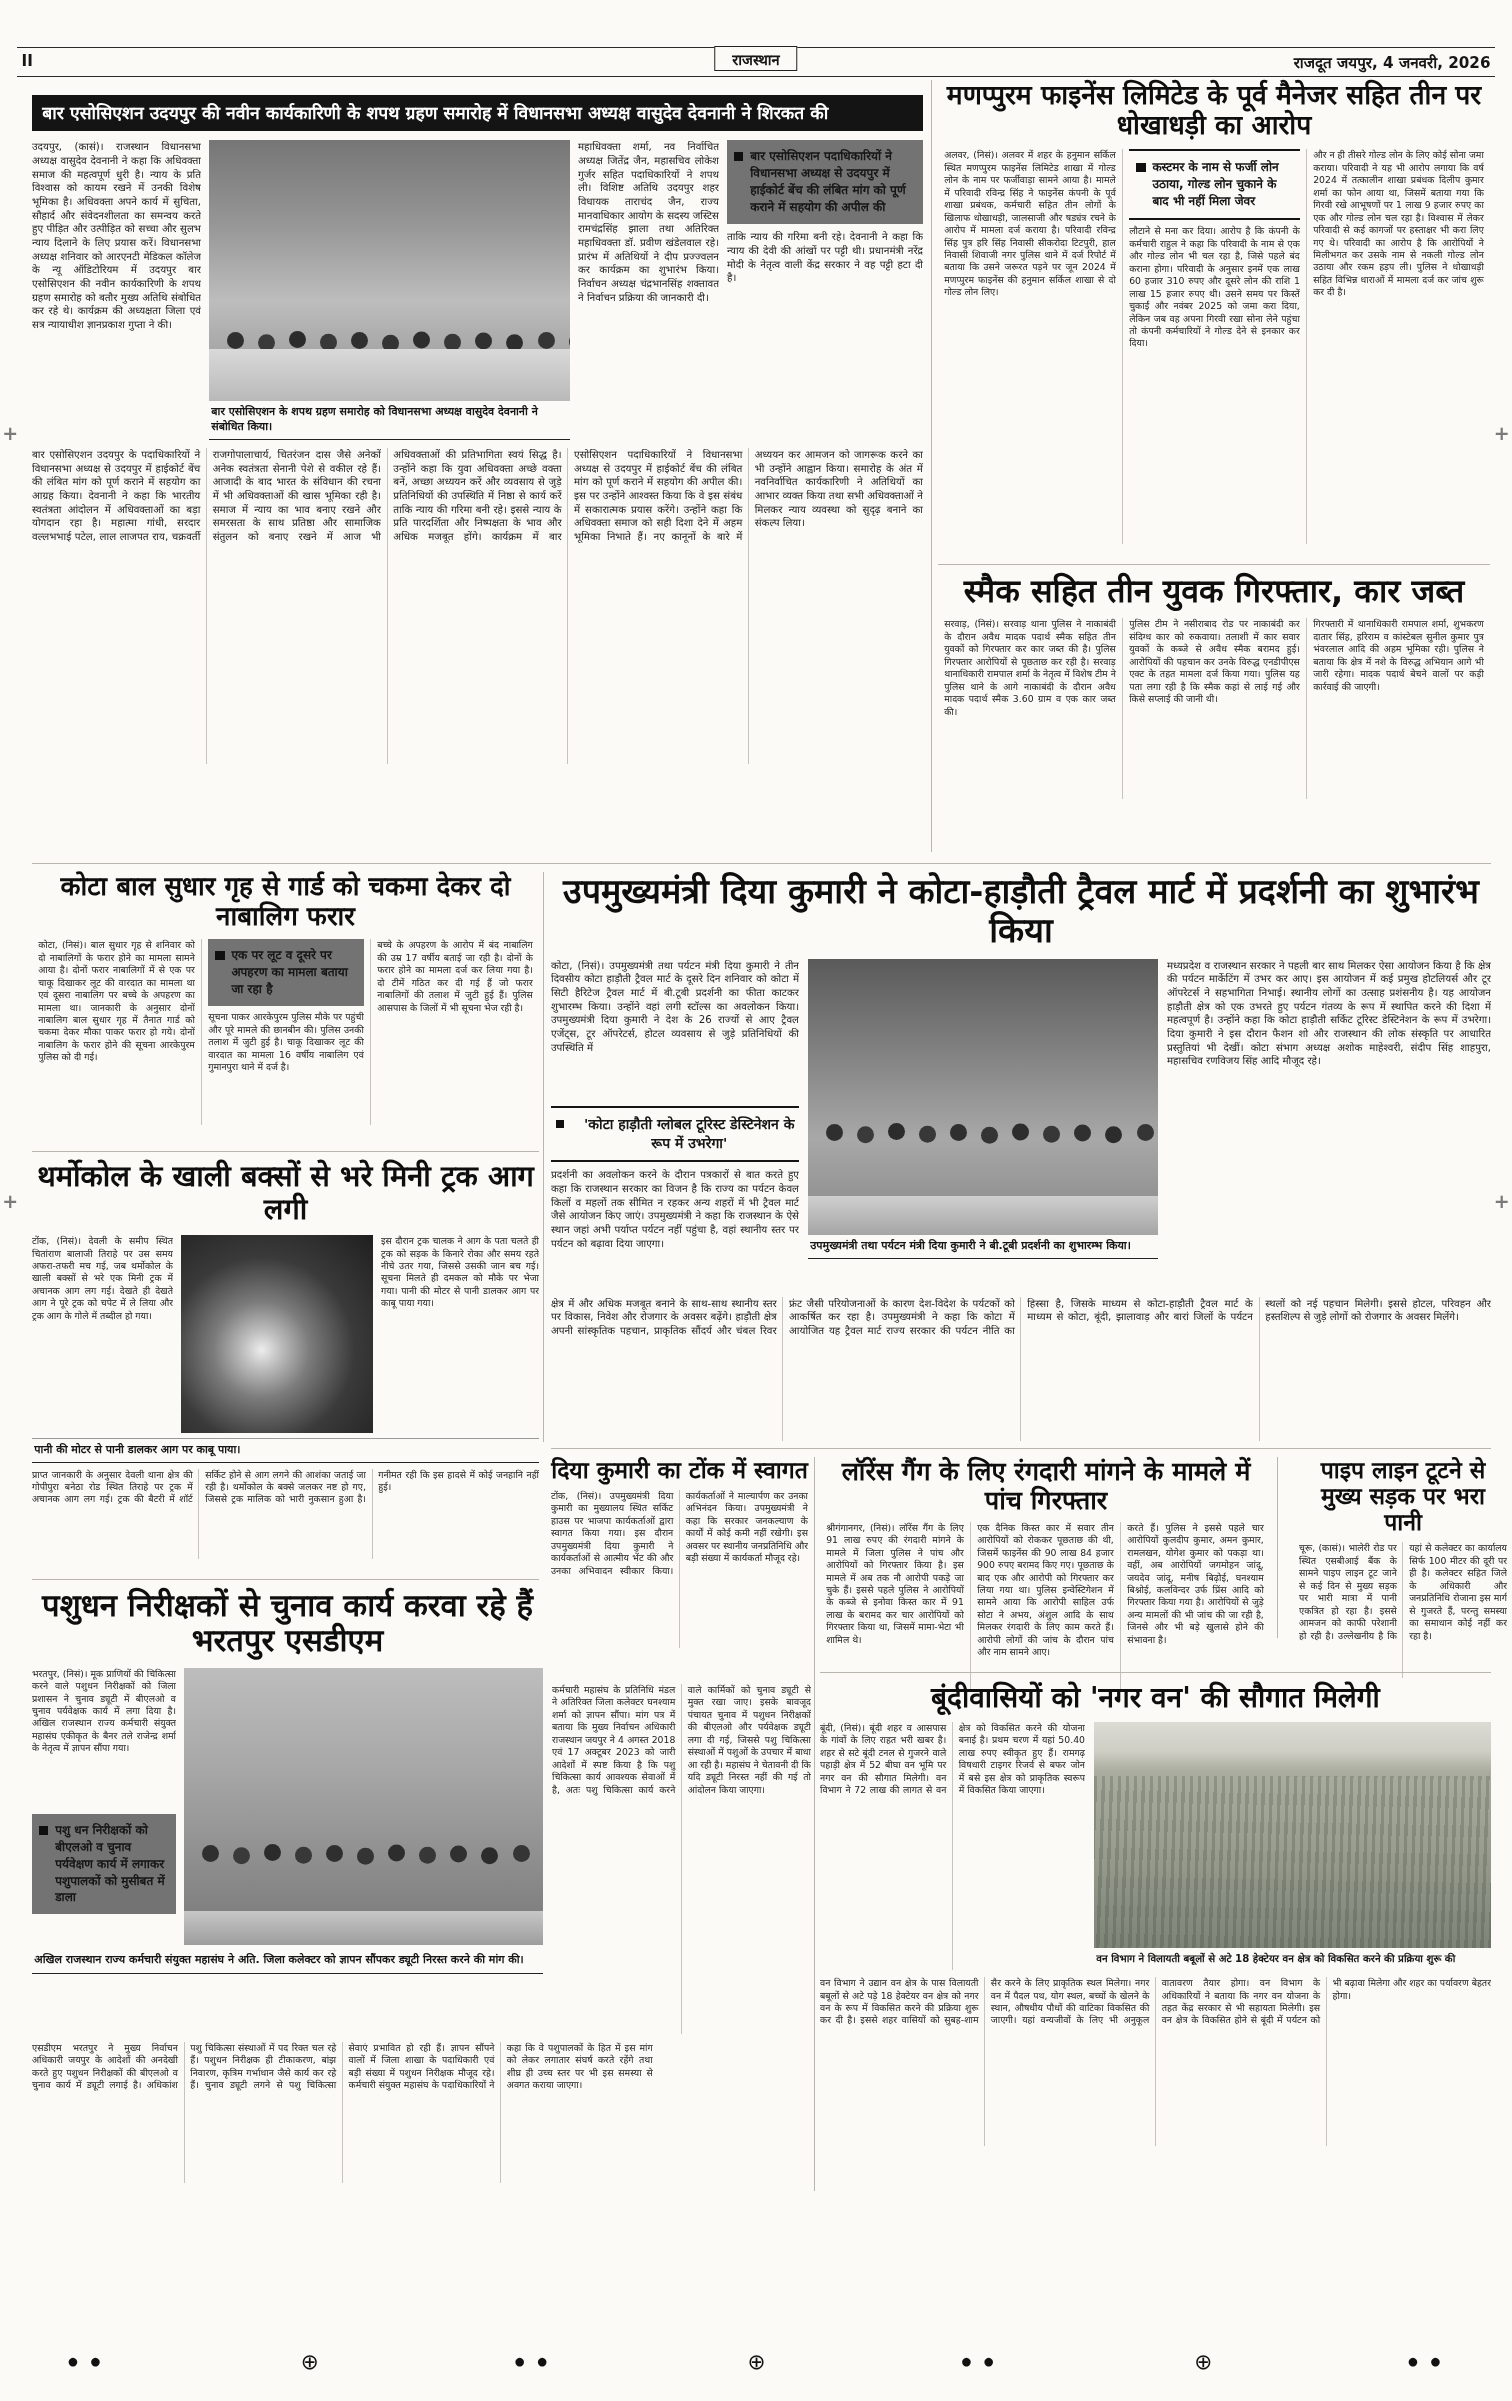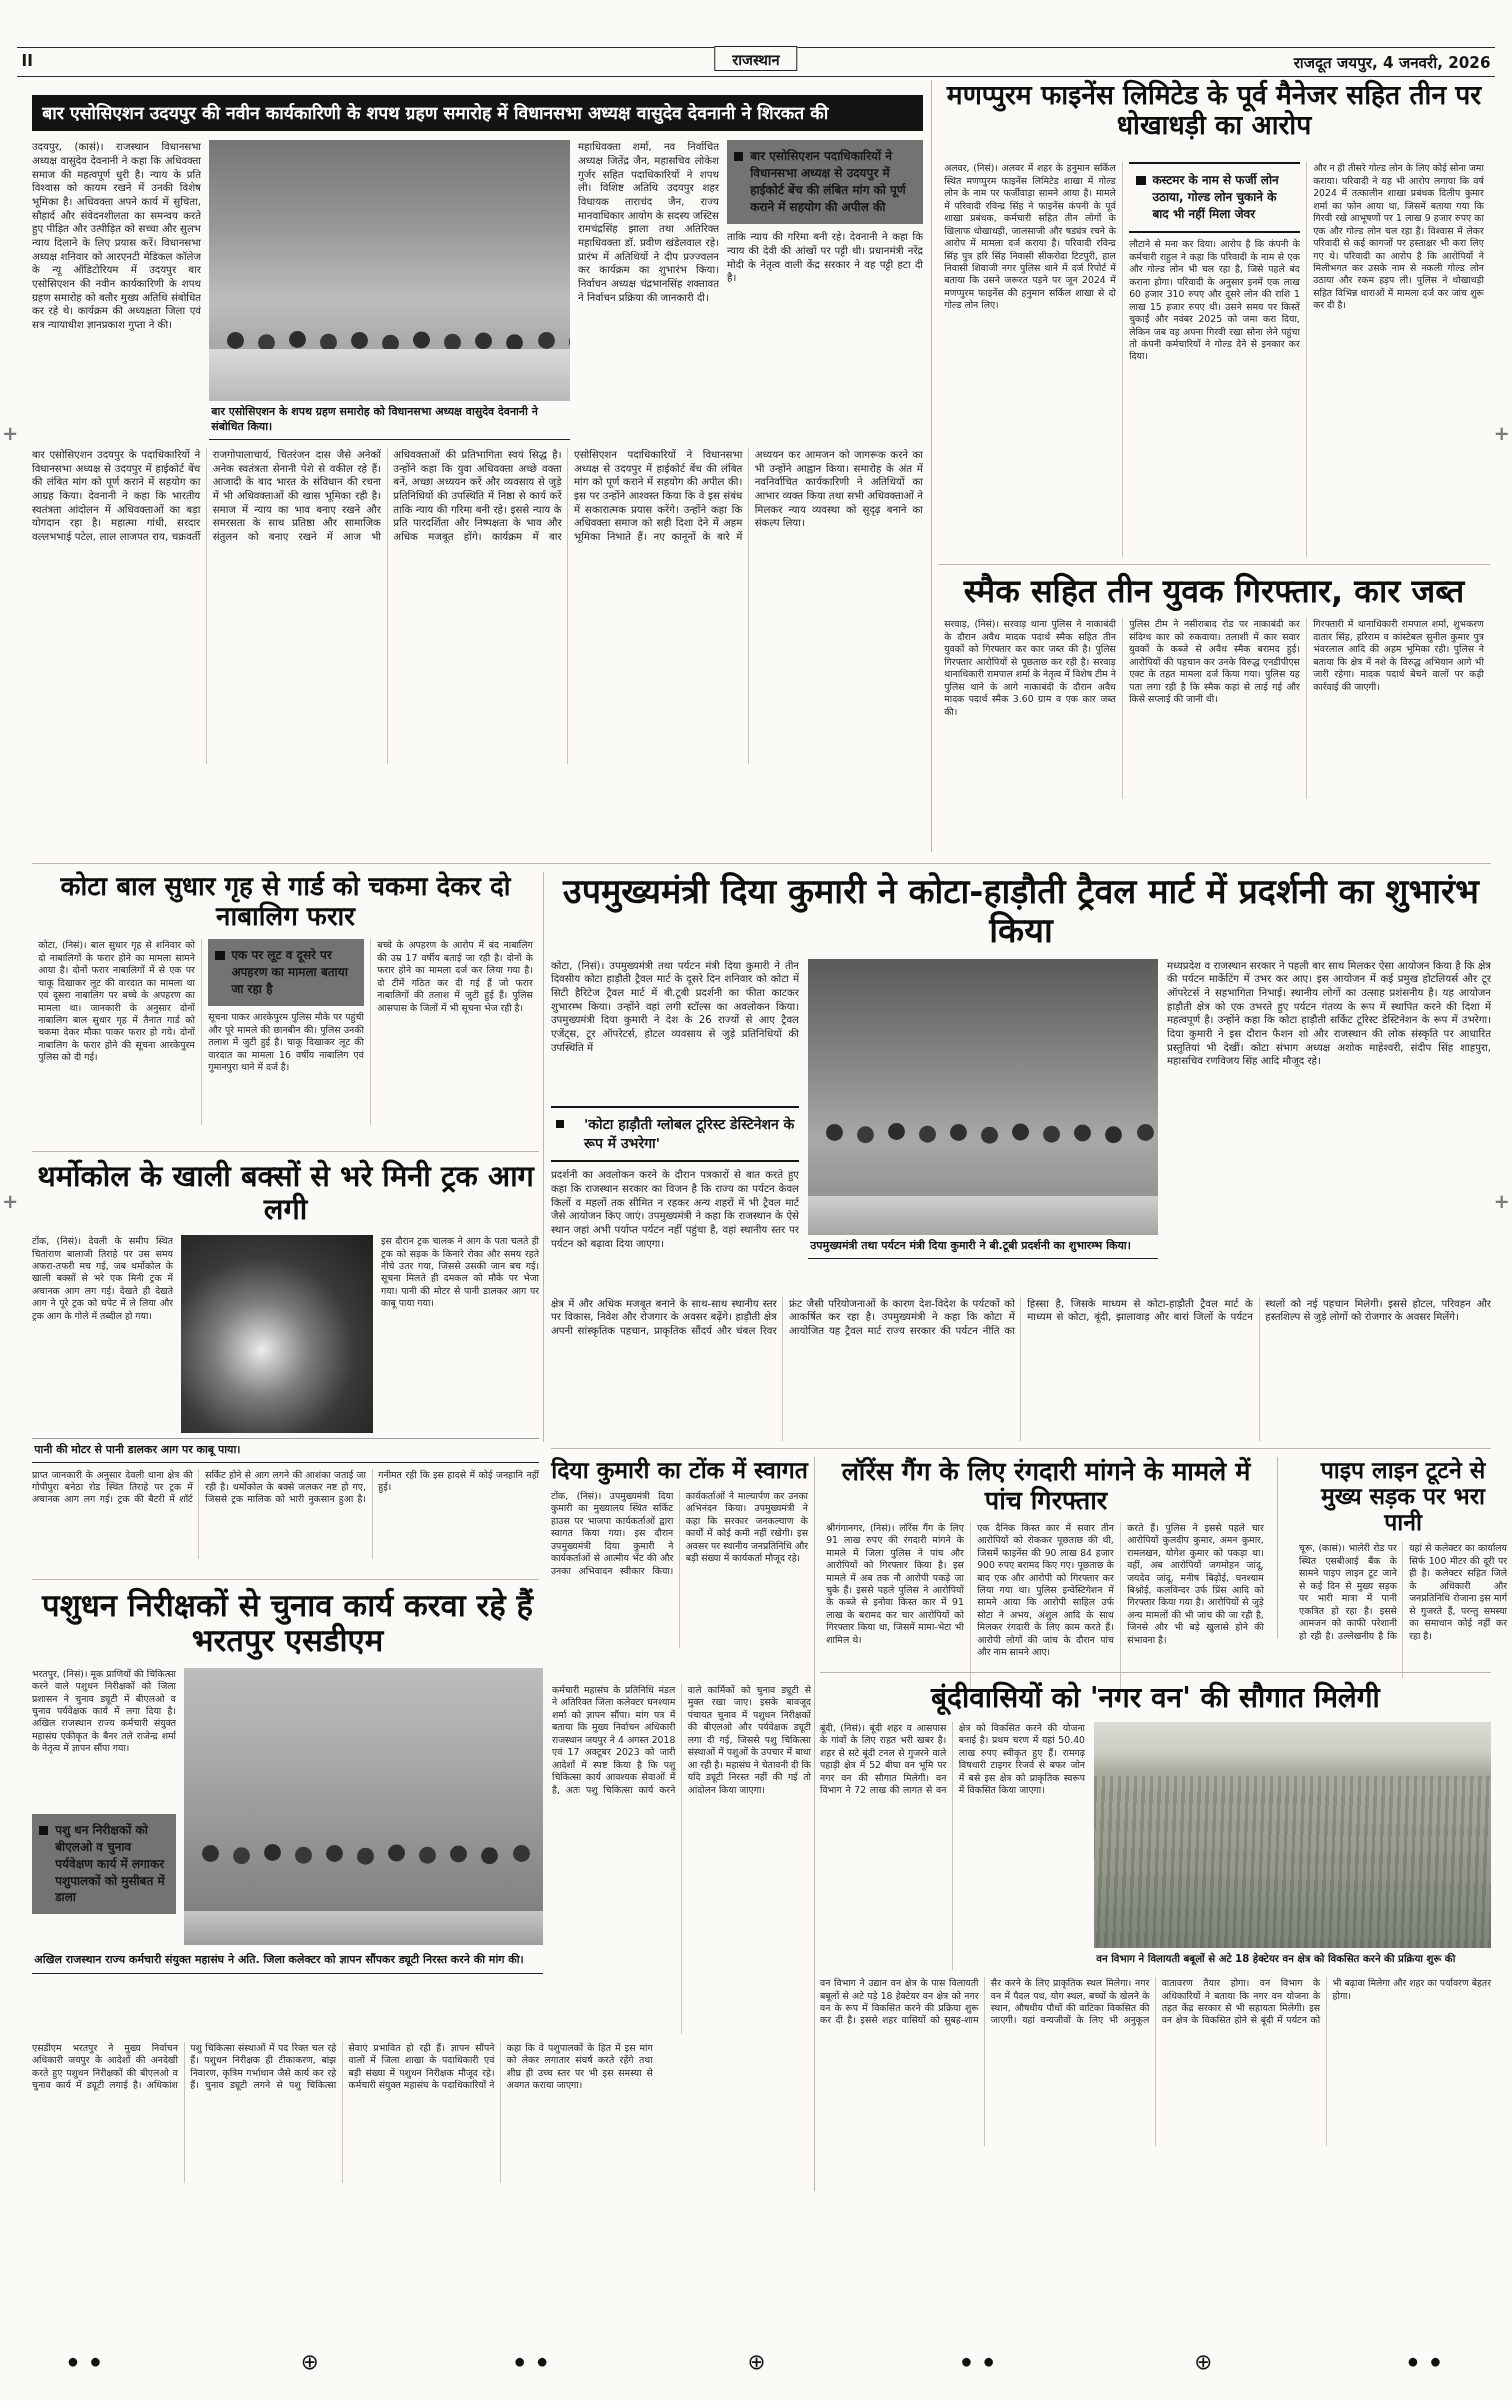--- a/index.html
+++ b/index.html
@@ -24,21 +24,21 @@
   .cols4 { column-count:4; column-gap:12.4px; column-rule:0.6px solid #c6c3bb; }
   .cols5 { column-count:5; column-gap:12.4px; column-rule:0.6px solid #c6c3bb; }
   .clip { overflow:hidden; }
   .subbar { background:#141414; color:#ffffff; font-weight:bold; 
             font-size:17.5px; line-height:1.3; padding:6.8px 10.2px; }
   .highlight { background:#737373; padding:8px 6.8px; font-weight:bold;
                font-size:12px; line-height:1.4; display:flex; gap:6.8px; text-align:left; }
   .highlight .sq { width:9.6px; height:9.6px; background:#101010; flex:none; margin-top:3.4px; }
   .quotebox { border-top:2.3px solid #141414; border-bottom:2.3px solid #141414;
               padding:6.8px 4.5px; font-weight:bold; font-size:14px; line-height:1.35;
-              display:flex; gap:20px; }
+              display:flex; gap:20px;text-align:center; }
   .quotebox .sq { width:8.5px; height:8.5px; background:#101010; flex:none; margin-top:4.5px; }
   .cap { font-weight:bold; font-size:11px; line-height:1.3; padding:4px 2.3px 5.1px 2.3px;
          border-bottom:1.1px solid #222; }
   .photo { position:relative; overflow:hidden; background:#9a9a9a; }
   .ph-people { background:linear-gradient(180deg,#767676 0%,#969696 32%,#bdbdbd 62%,#8f8f8f 100%); }
   .ph-fire { background:radial-gradient(circle at 42% 58%, #ededed 0%, #bdbdbd 12%, #7c7c7c 30%, #3a3a3a 58%, #1f1f1f 100%); }
   .ph-land { background:linear-gradient(180deg,#dcdbd4 0%,#cfcec5 13%,#a9ac9e 22%,#999e90 55%,#8a9083 78%,#7e8478 100%); }
   .heads { position:absolute; left:5%; bottom:20%; width:17px; height:17px; border-radius:50%; background:#2f2f2f;
            box-shadow:31px 2.3px 0 #3a3a3a,62px -1.1px 0 #2b2b2b,93px 1.7px 0 #383838,124px 0 0 #2f2f2f,
                       155px 2.8px 0 #343434,186px -0.6px 0 #2d2d2d,217px 1.7px 0 #373737,248px 0.6px 0 #303030,
@@ -84,21 +84,21 @@
           <span>बार एसोसिएशन पदाधिकारियों ने विधानसभा अध्यक्ष से उदयपुर में हाईकोर्ट बेंच की लंबित मांग को पूर्ण कराने में सहयोग की अपील की</span>
         </div>
         <div class="bt clip" style="margin-top:6.8px; height:136px;">ताकि न्याय की गरिमा बनी रहे। देवनानी ने कहा कि न्याय की देवी की आंखों पर पट्टी थी। प्रधानमंत्री नरेंद्र मोदी के नेतृत्व वाली केंद्र सरकार ने वह पट्टी हटा दी है।</div>
       </div>
     </div>
     <div class="bt cols5 clip" style="margin-top:8px; height:316px;">बार एसोसिएशन उदयपुर के पदाधिकारियों ने विधानसभा अध्यक्ष से उदयपुर में हाईकोर्ट बेंच की लंबित मांग को पूर्ण कराने में सहयोग का आग्रह किया। देवनानी ने कहा कि भारतीय स्वतंत्रता आंदोलन में अधिवक्ताओं का बड़ा योगदान रहा है। महात्मा गांधी, सरदार वल्लभभाई पटेल, लाल लाजपत राय, चक्रवर्ती राजगोपालाचार्य, चितरंजन दास जैसे अनेकों अनेक स्वतंत्रता सेनानी पेशे से वकील रहे हैं। आजादी के बाद भारत के संविधान की रचना में भी अधिवक्ताओं की खास भूमिका रही है। समाज में न्याय का भाव बनाए रखने और समरसता के साथ प्रतिष्ठा और सामाजिक संतुलन को बनाए रखने में आज भी अधिवक्ताओं की प्रतिभागिता स्वयं सिद्ध है। उन्होंने कहा कि युवा अधिवक्ता अच्छे वक्ता बनें, अच्छा अध्ययन करें और व्यवसाय से जुड़े प्रतिनिधियों की उपस्थिति में निष्ठा से कार्य करें ताकि न्याय की गरिमा बनी रहे। इससे न्याय के प्रति पारदर्शिता और निष्पक्षता के भाव और अधिक मजबूत होंगे। कार्यक्रम में बार एसोसिएशन पदाधिकारियों ने विधानसभा अध्यक्ष से उदयपुर में हाईकोर्ट बेंच की लंबित मांग को पूर्ण कराने में सहयोग की अपील की। इस पर उन्होंने आश्वस्त किया कि वे इस संबंध में सकारात्मक प्रयास करेंगे। उन्होंने कहा कि अधिवक्ता समाज को सही दिशा देने में अहम भूमिका निभाते हैं। नए कानूनों के बारे में अध्ययन कर आमजन को जागरूक करने का भी उन्होंने आह्वान किया। समारोह के अंत में नवनिर्वाचित कार्यकारिणी ने अतिथियों का आभार व्यक्त किया तथा सभी अधिवक्ताओं ने मिलकर न्याय व्यवस्था को सुदृढ़ बनाने का संकल्प लिया।</div>
   </div>
 
   <div class="abs" style="left:938px; top:80px; width:552px;">
     <div class="hl" style="font-size:26.5px;">मणप्पुरम फाइनेंस लिमिटेड के पूर्व मैनेजर सहित तीन पर धोखाधड़ी का आरोप</div>
-    <div class="colflex" style="margin-top:22px;">
+    <div class="colflex" style="margin-top:9px;">
       <div class="bt small clip" style="width:184px; height:395px;">अलवर, (निसं)। अलवर में शहर के हनुमान सर्किल स्थित मणप्पुरम फाइनेंस लिमिटेड शाखा में गोल्ड लोन के नाम पर फर्जीवाड़ा सामने आया है। मामले में परिवादी रविन्द्र सिंह ने फाइनेंस कंपनी के पूर्व शाखा प्रबंधक, कर्मचारी सहित तीन लोगों के खिलाफ धोखाधड़ी, जालसाजी और षड्यंत्र रचने के आरोप में मामला दर्ज कराया है। परिवादी रविन्द्र सिंह पुत्र हरि सिंह निवासी सीकरोदा टिटपुरी, हाल निवासी शिवाजी नगर पुलिस थाने में दर्ज रिपोर्ट में बताया कि उसने जरूरत पड़ने पर जून 2024 में मणप्पुरम फाइनेंस की हनुमान सर्किल शाखा से दो गोल्ड लोन लिए।</div>
       <div style="width:184px;">
         <div class="highlight" style="background:#fbfaf6; border-top:2.3px solid #141414; border-bottom:2.3px solid #141414;">
           <span class="sq"></span>
           <span>कस्टमर के नाम से फर्जी लोन उठाया, गोल्ड लोन चुकाने के बाद भी नहीं मिला जेवर</span>
         </div>
         <div class="bt small clip" style="margin-top:5.6px; height:265px;">लौटाने से मना कर दिया। आरोप है कि कंपनी के कर्मचारी राहुल ने कहा कि परिवादी के नाम से एक और गोल्ड लोन भी चल रहा है, जिसे पहले बंद कराना होगा। परिवादी के अनुसार इनमें एक लाख 60 हजार 310 रुपए और दूसरे लोन की राशि 1 लाख 15 हजार रुपए थी। उसने समय पर किस्तें चुकाईं और नवंबर 2025 को जमा करा दिया, लेकिन जब वह अपना गिरवी रखा सोना लेने पहुंचा तो कंपनी कर्मचारियों ने गोल्ड देने से इनकार कर दिया।</div>
       </div>
       <div class="bt small clip" style="width:184px; height:395px;">और न ही तीसरे गोल्ड लोन के लिए कोई सोना जमा कराया। परिवादी ने यह भी आरोप लगाया कि वर्ष 2024 में तत्कालीन शाखा प्रबंधक दिलीप कुमार शर्मा का फोन आया था, जिसमें बताया गया कि गिरवी रखे आभूषणों पर 1 लाख 9 हजार रुपए का एक और गोल्ड लोन चल रहा है। विश्वास में लेकर परिवादी से कई कागजों पर हस्ताक्षर भी करा लिए गए थे। परिवादी का आरोप है कि आरोपियों ने मिलीभगत कर उसके नाम से नकली गोल्ड लोन उठाया और रकम हड़प ली। पुलिस ने धोखाधड़ी सहित विभिन्न धाराओं में मामला दर्ज कर जांच शुरू कर दी है।</div>
     </div>

